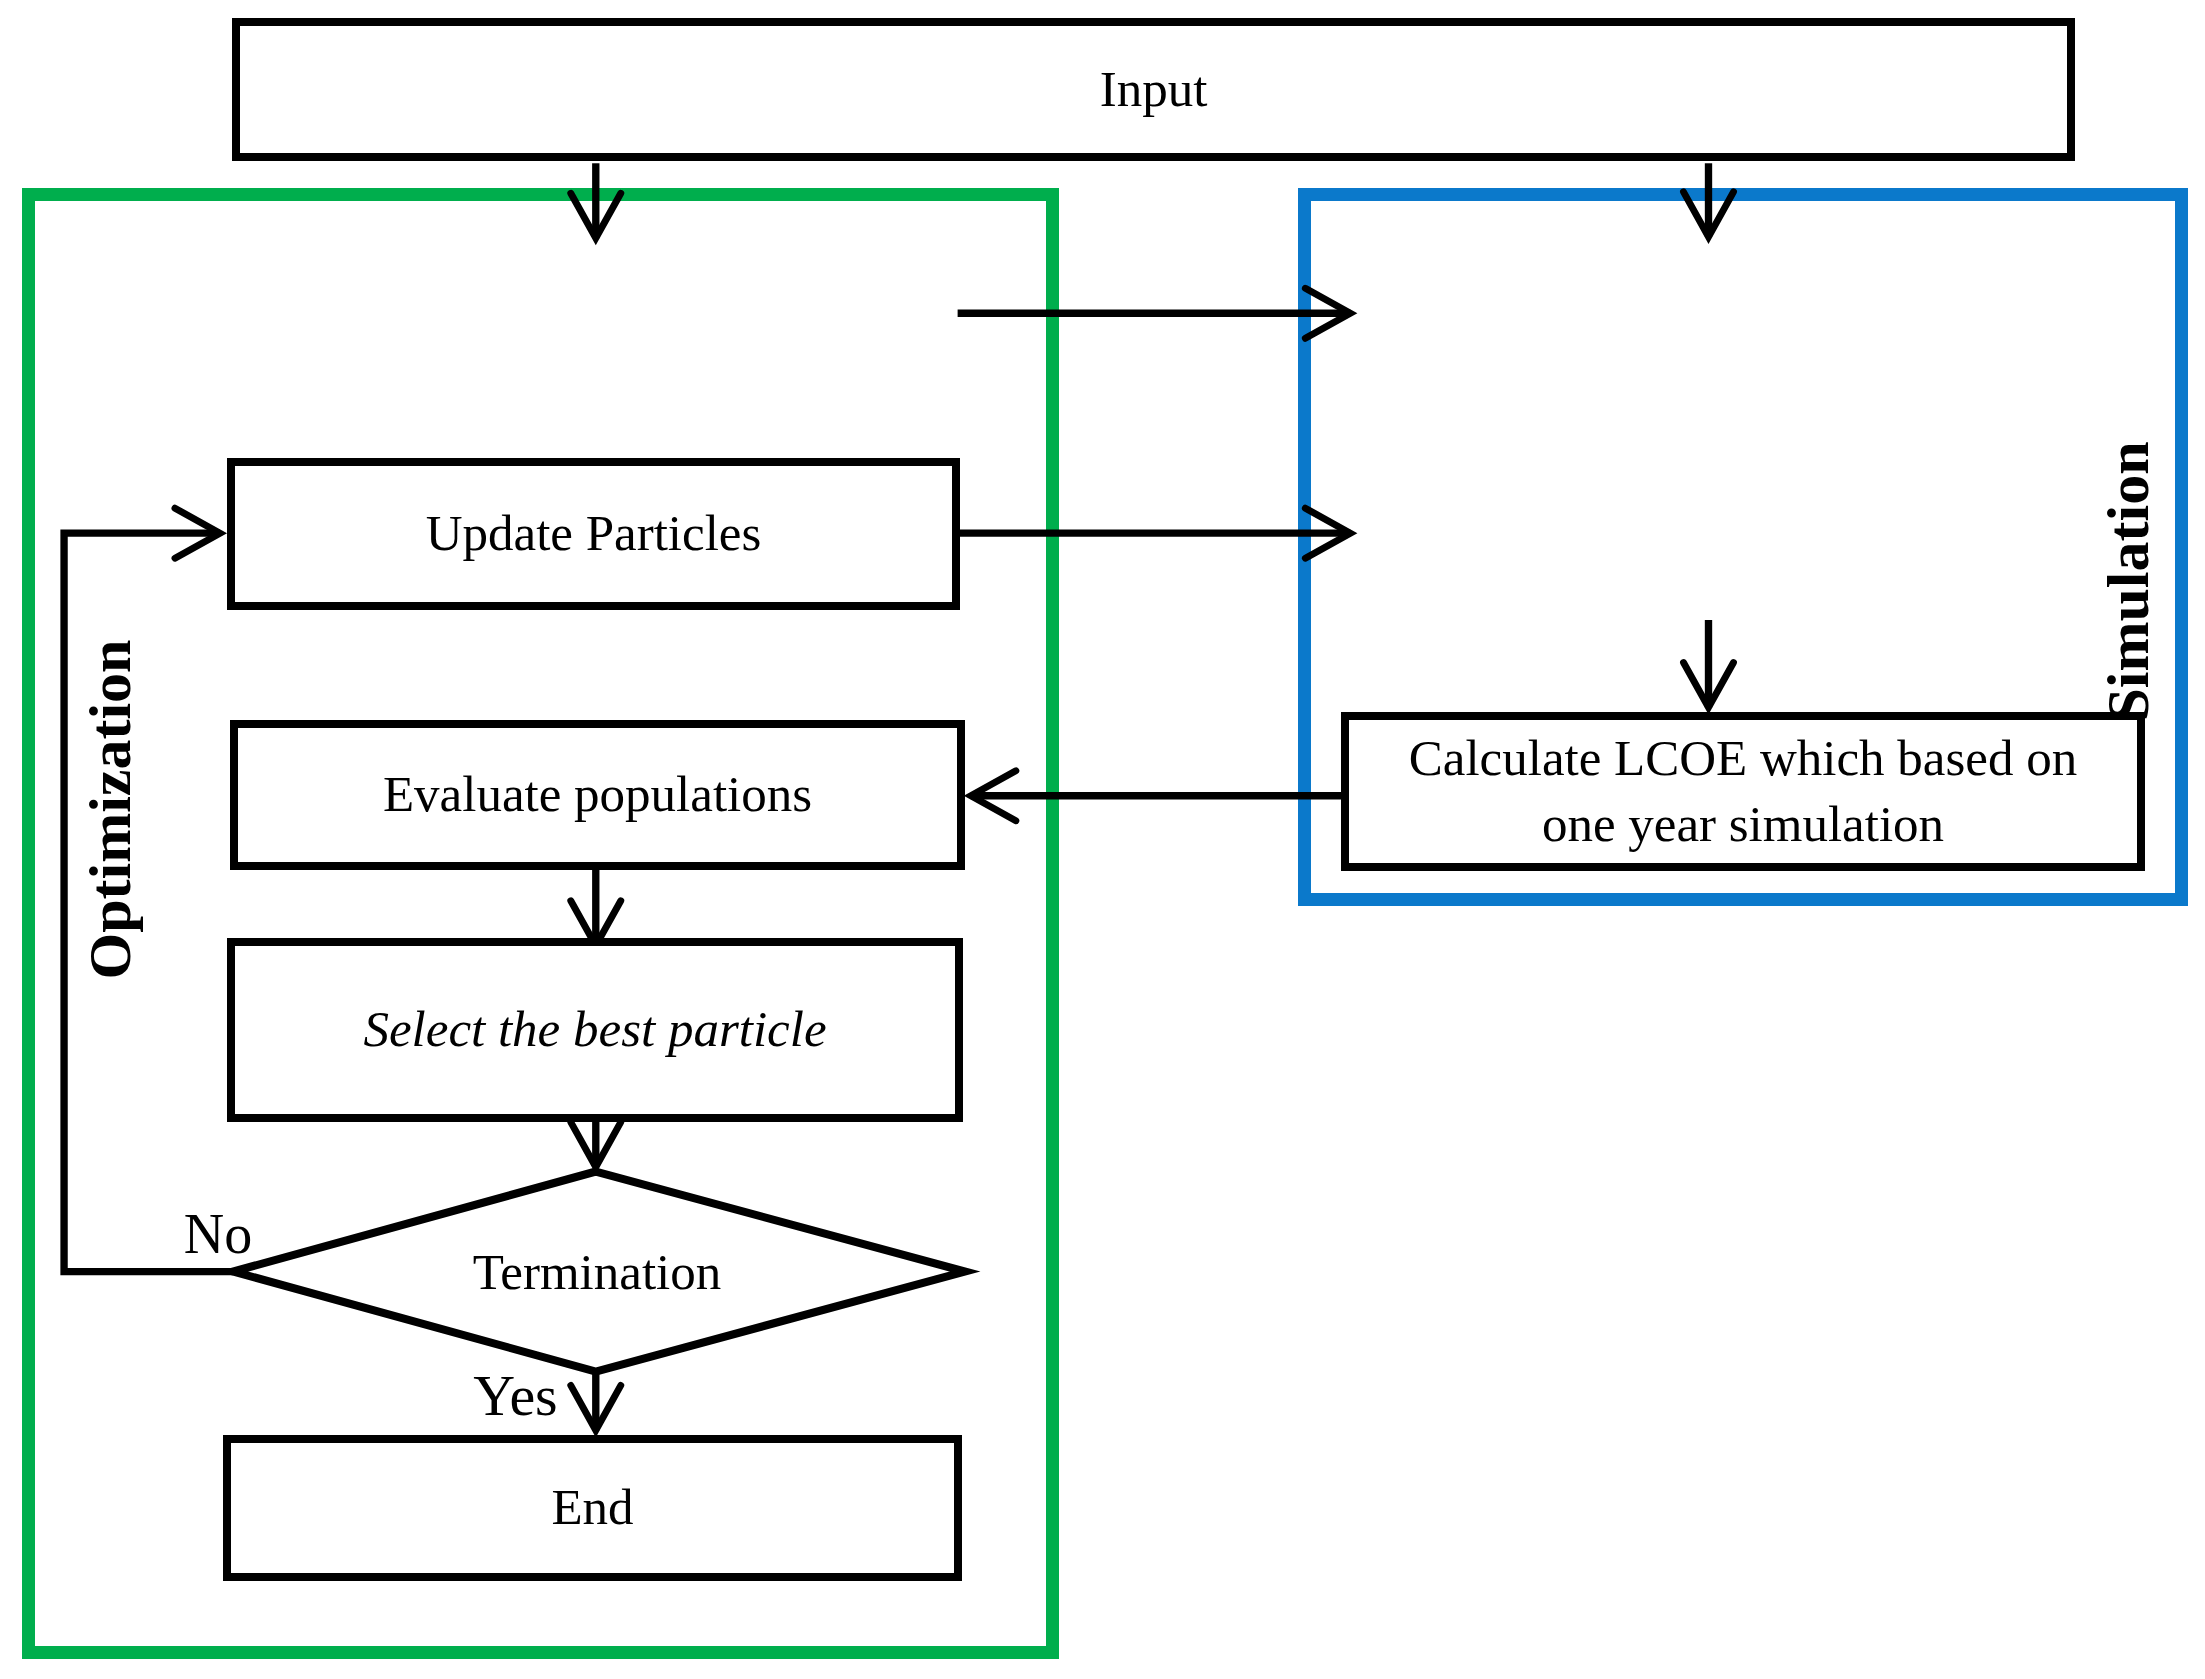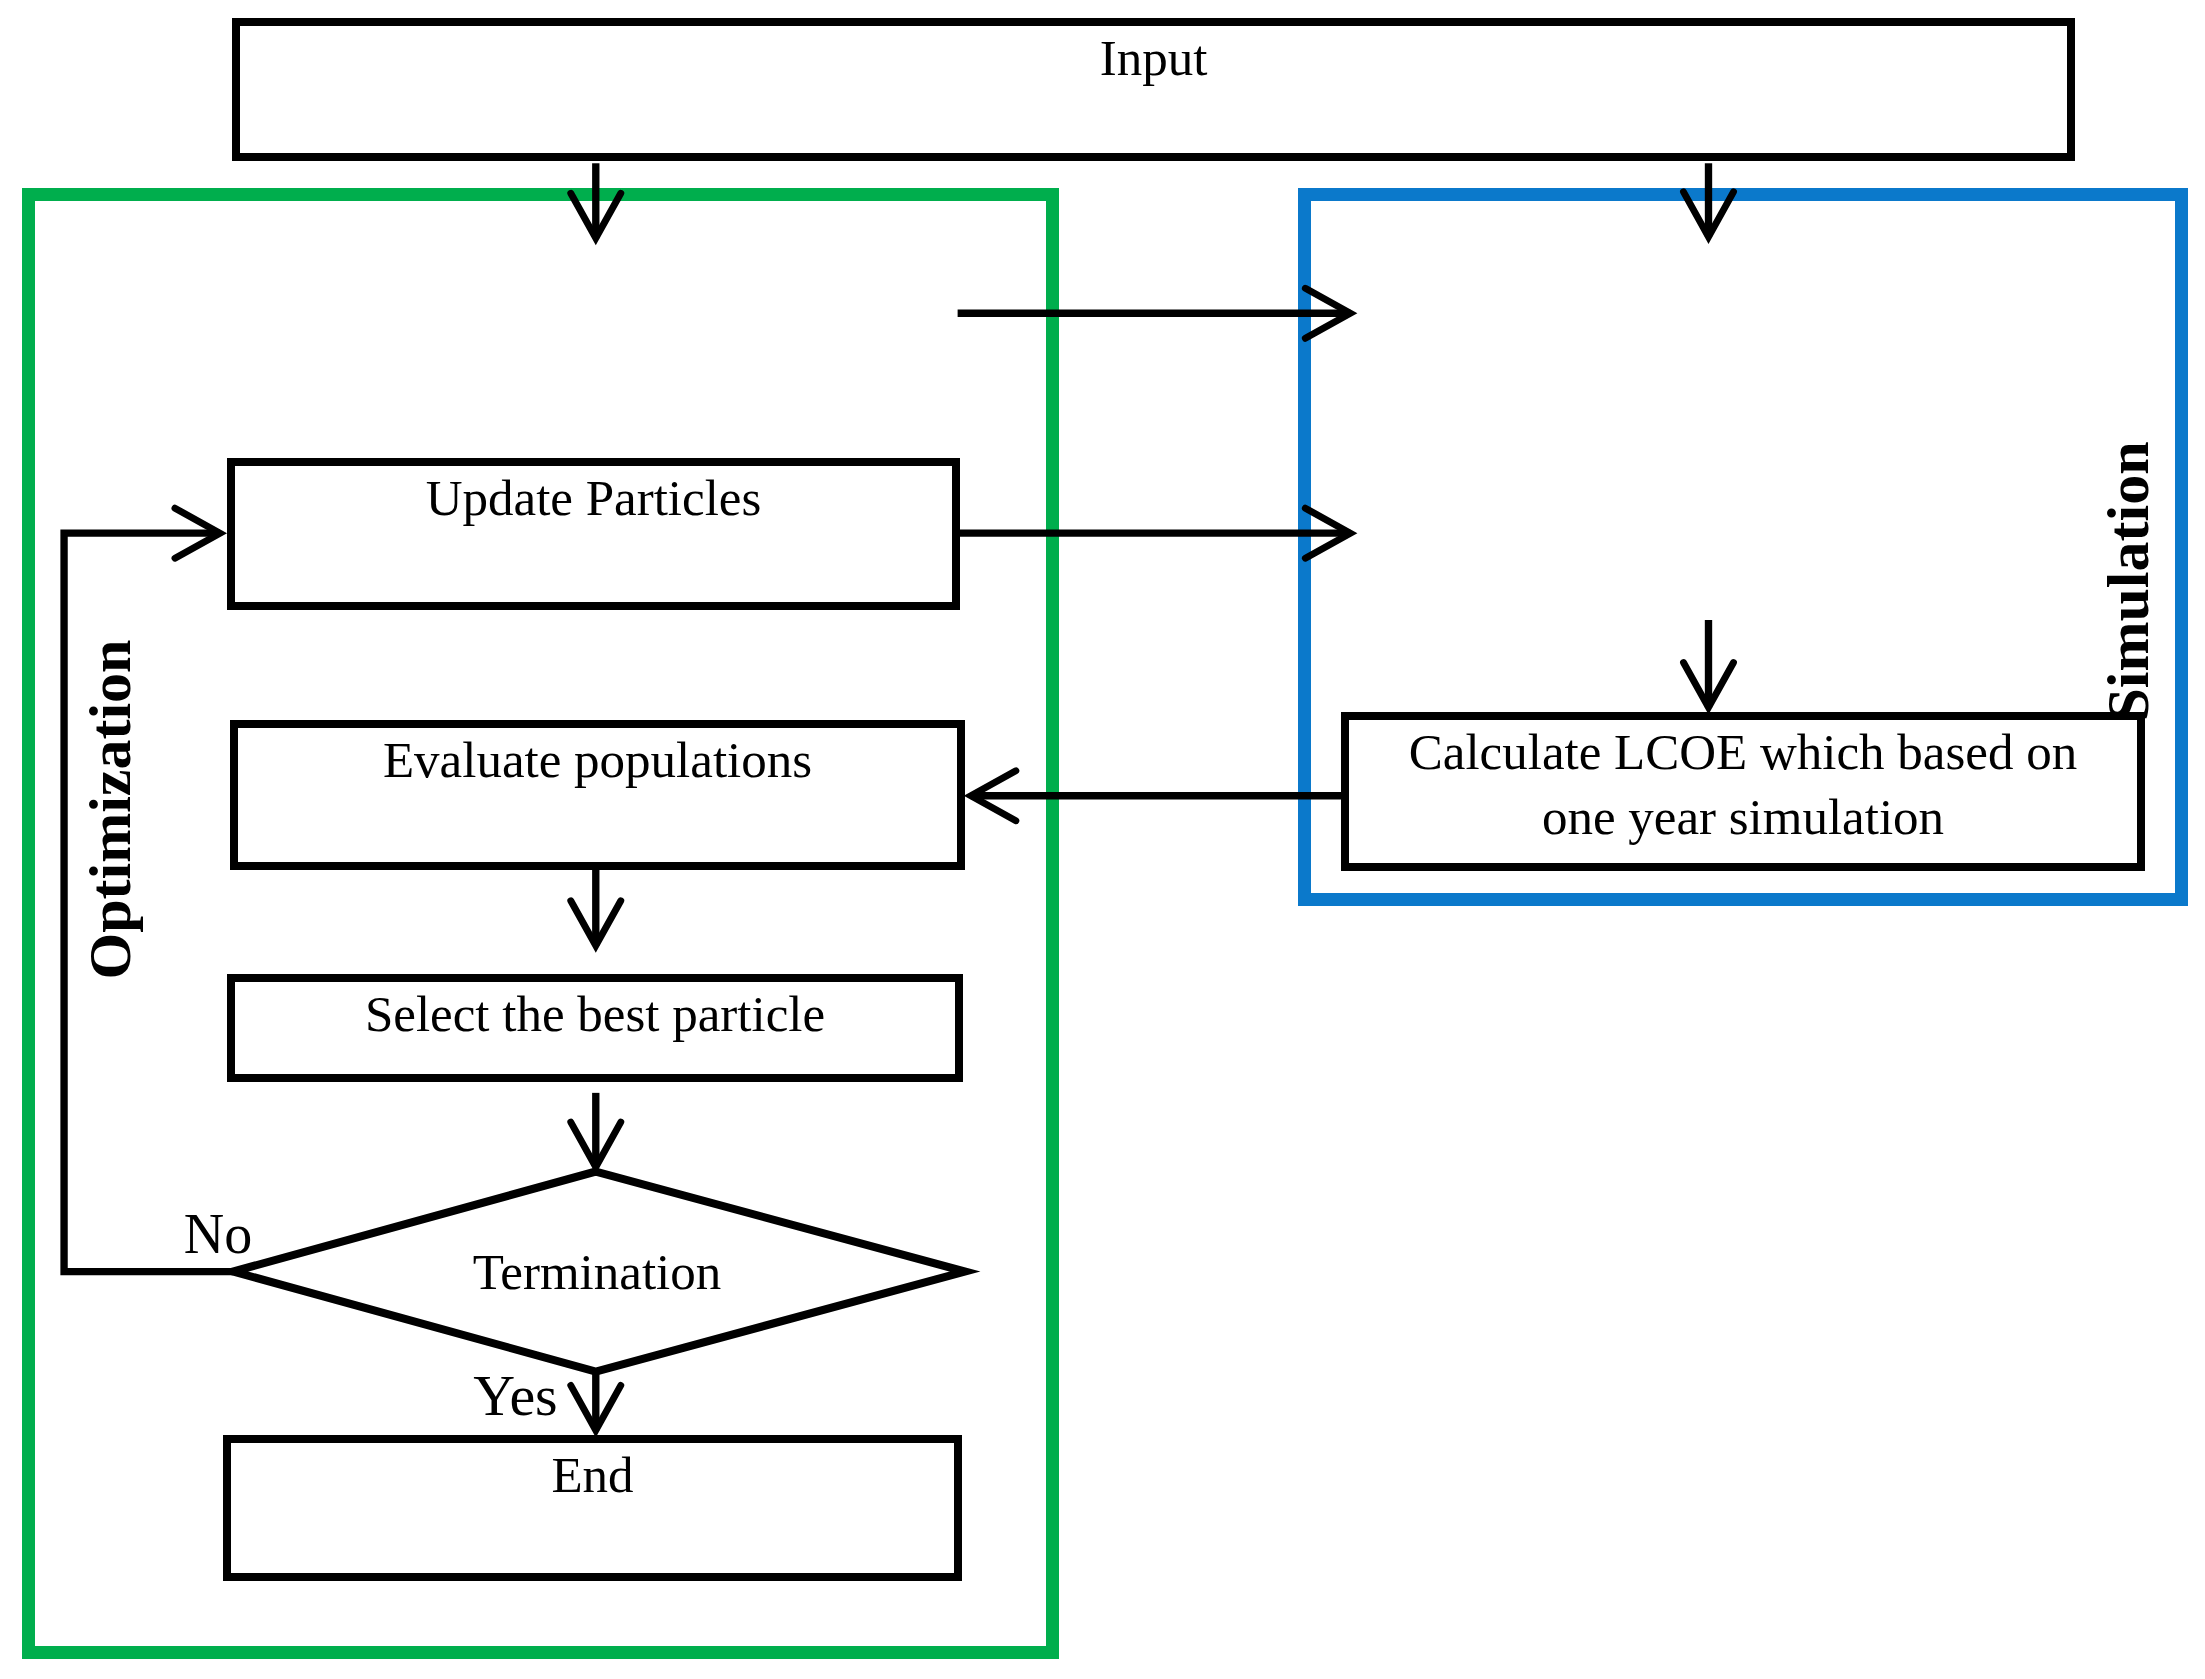--- a/index.html
+++ b/index.html
@@ -38,34 +38,34 @@
     width: 890px; height: 718px;
     border: 13.2px solid #0b79cb;
   }
   .node {
     position: absolute;
     z-index: 3;
     box-sizing: border-box;
     border: 8px solid #000000;
     background: #ffffff;
     display: flex;
-    align-items: flex-start;
+    align-items: center;
     justify-content: center;
     text-align: center;
   }
   .node-label {
     font-size: 51px;
     line-height: 1.28;
     white-space: pre-line;
   }
   .node.input                { left: 232px;  top: 18.4px;   width: 1843px; height: 143px; }
   .node.select-particle      { left: 227px;  top: 241px;  width: 733px;  height: 144px; }
   .node.update-particles     { left: 227px;  top: 458px;  width: 733px;  height: 152px; }
   .node.evaluate-populations { left: 230px;  top: 720px;  width: 735px;  height: 150px; }
-  .node.select-best          { left: 227px;  top: 974px; width: 736px; height: 108px; }
+  .node.select-best          { left: 227px;  top: 938px; width: 736px; height: 184px; font-style: italic; }
   .node.end                  { left: 223px;  top: 1435px; width: 739px; height: 146px; }
   .node.energy-flow          { left: 1353px; top: 240px;  width: 721px;  height: 382px; }
   .node.lcoe                 { left: 1341px; top: 712px;  width: 804px; height: 159px; }
 
   .overlay-label {
     position: absolute;
     z-index: 4;
     display: flex;
     align-items: center;
     justify-content: center;

